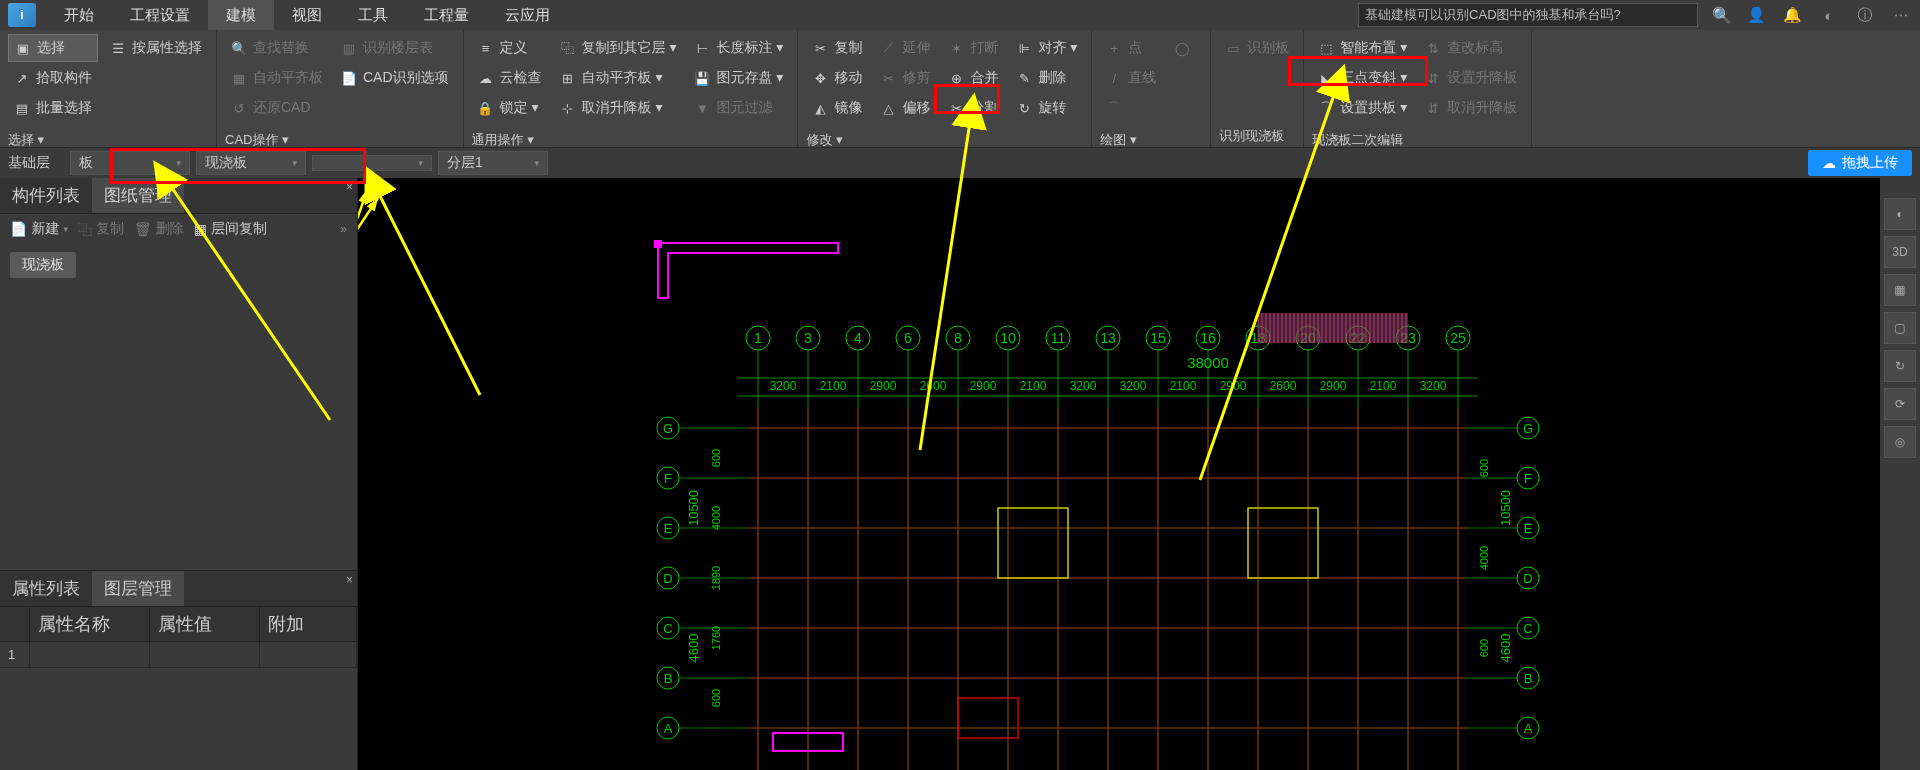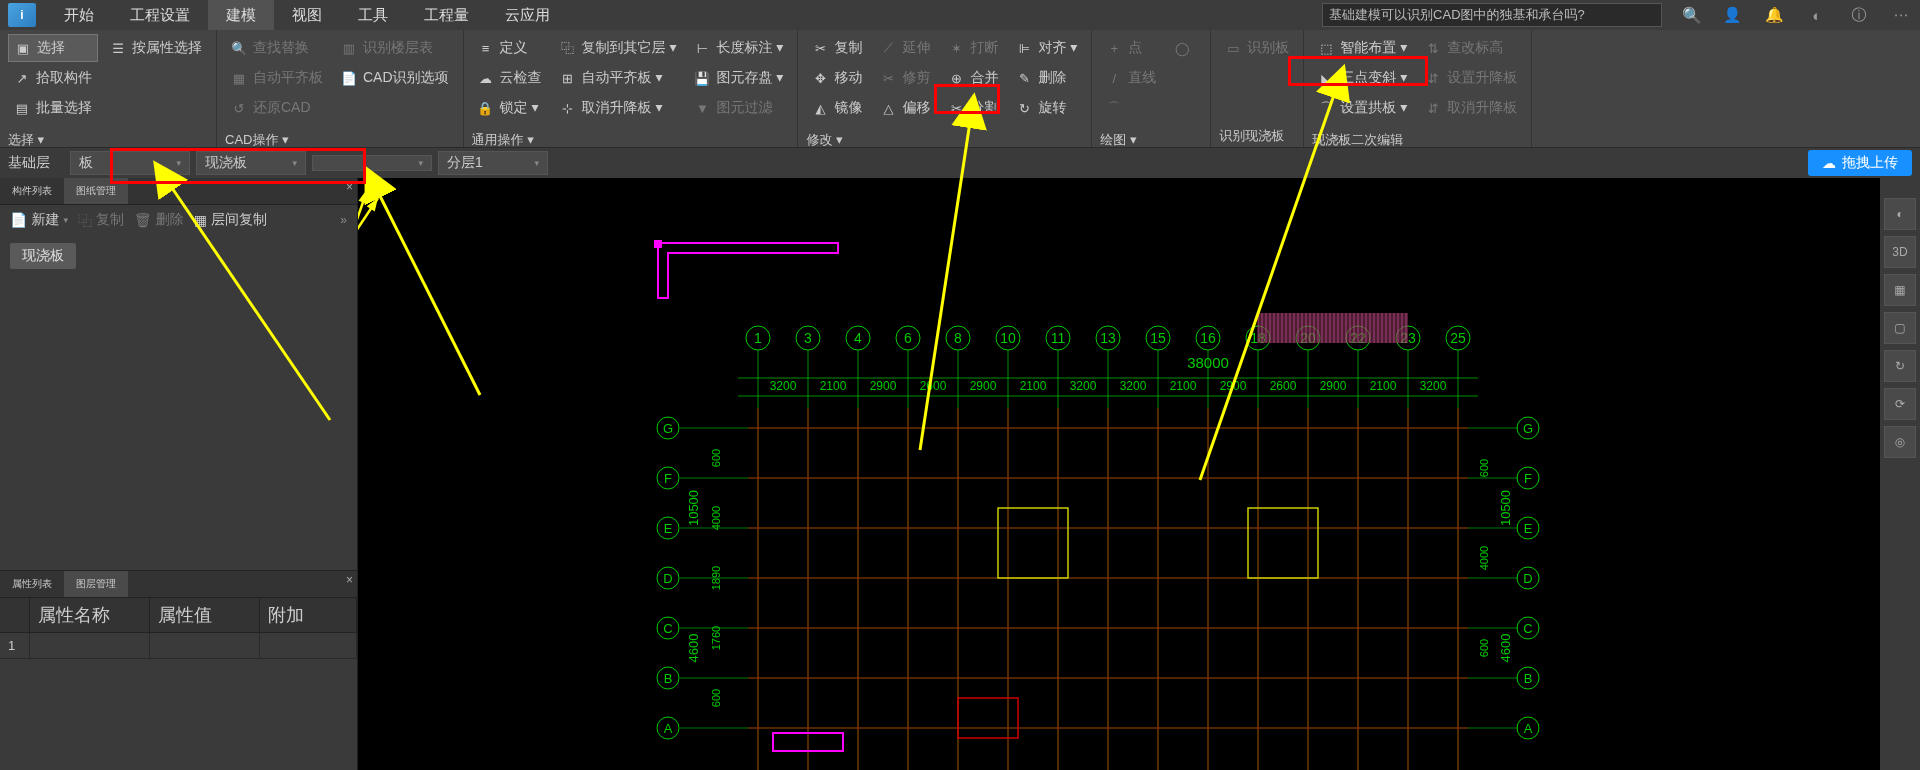--- a/index.html
+++ b/index.html
@@ -3,21 +3,21 @@
 <meta charset="utf-8">
 <style>
 * { margin: 0; padding: 0; box-sizing: border-box; font-family: "Microsoft YaHei", sans-serif; }
 body { background: #2b2b2b; color: #ccc; width: 1920px; height: 770px; overflow: hidden; position: relative; }
 
 
 .topbar { height: 30px; background: #3c3c3c; display: flex; align-items: center; padding: 0 8px; gap: 0; }
 .topbar .logo { width: 28px; height: 24px; background: linear-gradient(135deg,#4aa3df,#2b7ec2); margin-right: 10px; border-radius: 2px; display: flex; align-items: center; justify-content: center; color: #fff; font-size: 12px; font-weight: bold; }
 .topbar .menu-item { padding: 0 18px; font-size: 15px; color: #dcdcdc; cursor: pointer; height: 100%; display: flex; align-items: center; }
 .topbar .menu-item.active { background: #525252; }
-.topbar .right { margin-left: auto; display: flex; align-items: center; gap: 20px; }
+.topbar .right { margin-left: auto; display: flex; align-items: center; gap: 14px; }
 .topbar .searchbox { background: #2a2a2a; padding: 2px 6px; font-size: 13px; color: #bbb; width: 340px; border: 1px solid #555; }
 .topbar .icon-btn { width: 22px; height: 22px; color: #999; font-size: 15px; display: flex; align-items: center; justify-content: center; }
 
 
 .ribbon { height: 118px; background: #444; display: flex; border-bottom: 1px solid #2a2a2a; }
 .ribbon-group { border-right: 1px solid #333; display: flex; flex-direction: column; padding: 4px 8px 2px 8px; }
 .ribbon-group-body { flex: 1; display: flex; gap: 6px; }
 .ribbon-group-footer { text-align: left; font-size: 13px; color: #ccc; padding-top: 2px; margin-top: 7px; }
 .ribbon-col { display: flex; flex-direction: column; gap: 2px; }
 .ribbon-btn { display: flex; align-items: center; gap: 6px; padding: 3px 6px; font-size: 14px; color: #ccc; cursor: pointer; white-space: nowrap; height: 28px; }
@@ -26,21 +26,21 @@
 .ribbon-btn.selected { background: #5a5a5a; border: 1px solid #777; }
 
 
 .filterbar { height: 30px; background: #3a3a3a; display: flex; align-items: center; padding: 0 8px; gap: 6px; font-size: 14px; position: relative; }
 .filterbar .combo { background: #4a4a4a; border: 1px solid #555; padding: 2px 8px; min-width: 100px; display: flex; justify-content: space-between; align-items: center; }
 .filterbar .upload-btn { margin-left: auto; background: #1890ff; color: #fff; padding: 4px 14px; border-radius: 3px; display: flex; align-items: center; gap: 6px; }
 
 
 .workspace { position: absolute; top: 178px; left: 0; right: 0; bottom: 0; display: flex; }
 .leftpanel { width: 358px; background: #3a3a3a; border-right: 1px solid #222; display: flex; flex-direction: column; }
-.tabs { display: flex; background: #333; font-size: 10px; border-bottom: 1px solid #222; }
+.tabs { display: flex; background: #333; font-size: 17px; border-bottom: 1px solid #222; }
 .tab { padding: 6px 12px; cursor: pointer; }
 .tab.active { background: #4a4a4a; }
 .toolbar-row { display: flex; align-items: center; gap: 10px; padding: 6px 10px; font-size: 14px; }
 .toolbar-btn { display: flex; align-items: center; gap: 4px; color: #ccc; }
 .toolbar-btn.disabled { color: #777; }
 .searchrow { padding: 4px 8px; }
 .searchrow input { width: 100%; background: #2f2f2f; border: none; padding: 5px 8px; color: #ccc; font-size: 13px; }
 .item-tag { display: inline-block; background: #5a5a5a; padding: 4px 12px; margin: 8px 10px; border-radius: 2px; font-size: 14px; color: #e0e0e0; }
 .close-x { position: absolute; right: 4px; top: 2px; font-size: 12px; color: #aaa; cursor: pointer; }
 .panel-sec { flex: 1; position: relative; }

